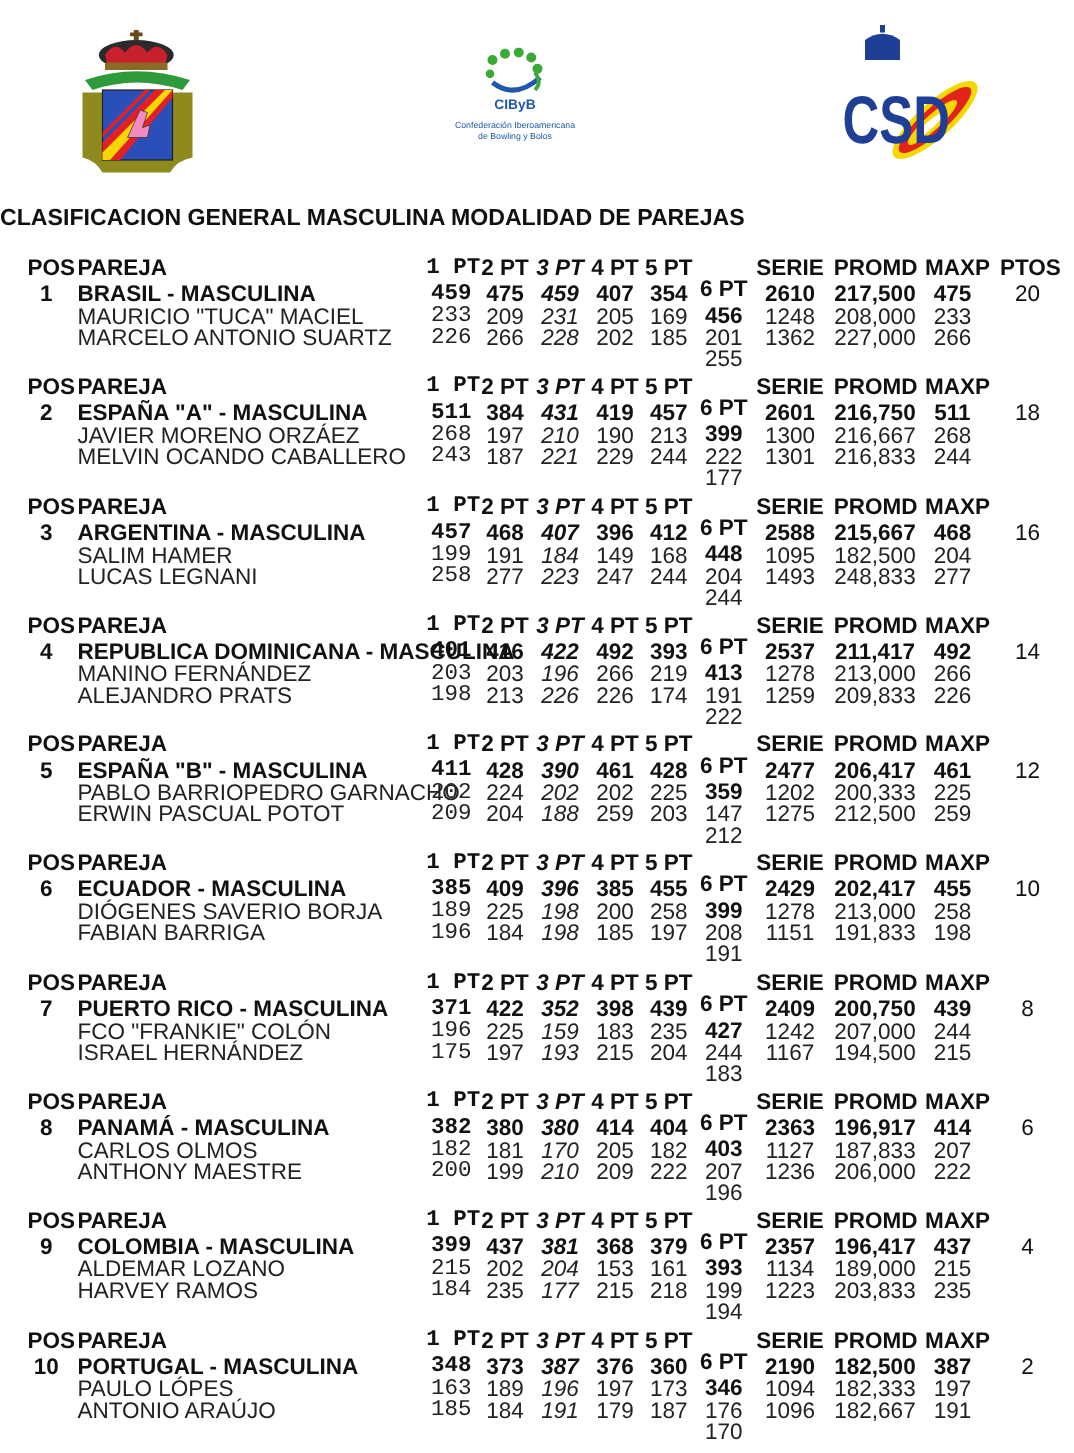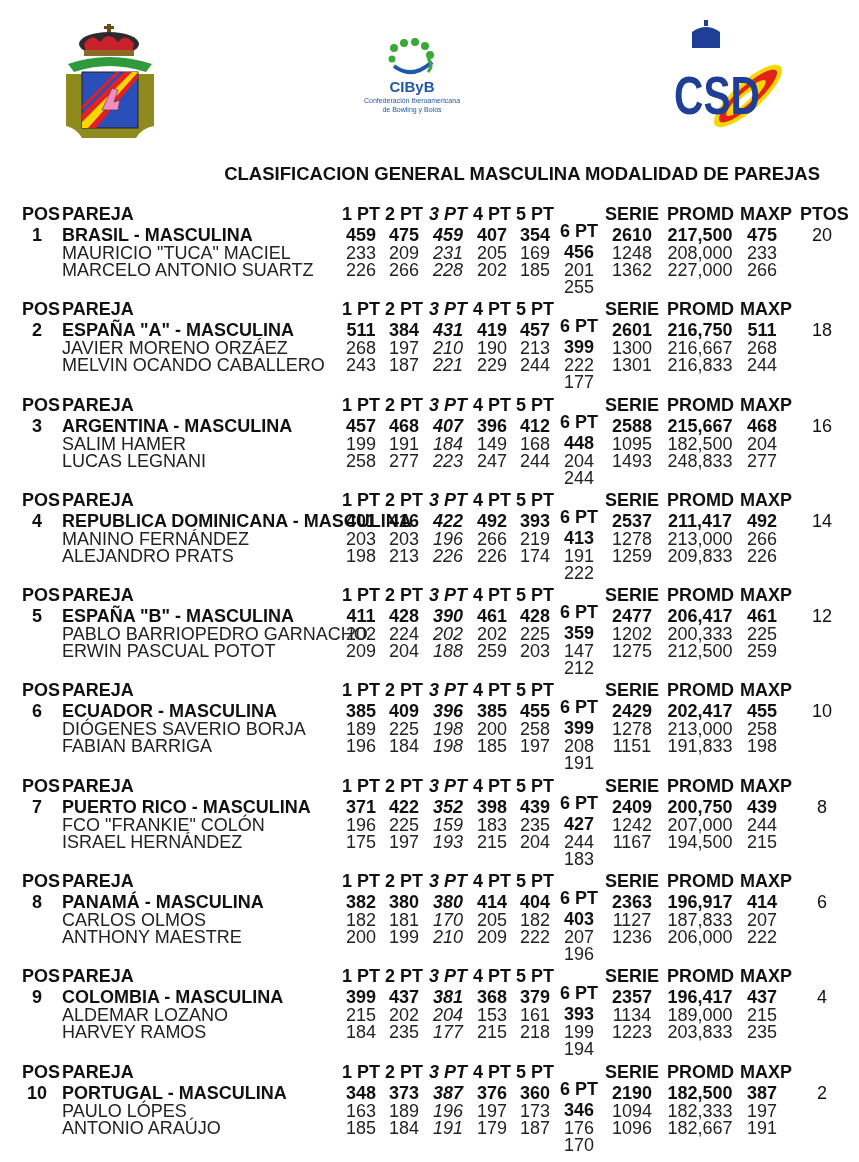--- a/index.html
+++ b/index.html
@@ -2,38 +2,38 @@
 <html><head>
   <meta charset="utf-8">
   <style>
     html, body { margin: 0; padding: 0; background: #ffffff; }
     body { width: 859px; height: 1162px; position: relative; overflow: hidden; font-family: "Liberation Sans", sans-serif; color: #111; }
     .header { position: absolute; left: 0; top: 0; width: 859px; height: 195px; }
     .logo-left { position: absolute; left: 62px; top: 22px; width: 96px; height: 120px; }
     .logo-mid { position: absolute; left: 352px; top: 38px; width: 120px; height: 86px; }
     .logo-right { position: absolute; left: 670px; top: 18px; width: 124px; height: 124px; }
     .cibyb-text { position: absolute; left: 0; width: 120px; text-align: center; color: #1e58a8; }
-    .cibyb-name { top: 40px; font-weight: bold; font-size: 15px; }
+    .cibyb-name { top: 40px; font-weight: bold; font-size: 11px; }
     .cibyb-sub1 { top: 59px; font-size: 7px; }
     .cibyb-sub2 { top: 68px; font-size: 7px; }
     .tourney-title { position: absolute; left: 167px; top: 124px; font-family: "Liberation Serif", serif; font-size: 19px; font-weight: bold; letter-spacing: 0.3px; color: #222; white-space: nowrap; }
-    .main-title { position: absolute; left: 0; width: 808px; top: 163px; text-align: right; font-size: 18.5px; font-weight: bold; color: #111; white-space: nowrap; padding-left: 12px; }
+    .main-title { position: absolute; left: 0; width: 808px; top: 163px; text-align: left; font-size: 18.5px; font-weight: bold; color: #111; white-space: nowrap; padding-left: 0; }
     .sections { position: absolute; left: 0; top: 206px; width: 859px; }
     .section { position: relative; height: 95.3px; font-size: 18px; }
     .row { position: absolute; left: 0; width: 859px; height: 17px; line-height: 17px; white-space: nowrap; }
     .row.hdr { top: 0; font-weight: bold; }
     .row.team { top: 21px; font-weight: bold; }
     .row.p1 { top: 39px; }
     .row.p2 { top: 56px; }
     .c { position: absolute; top: 0; }
     .pos { left: 20px; width: 34px; text-align: center; }
     .hdr .pos { left: 22px; width: 30px; text-align: left; }
     .name { left: 62px; }
     .n { text-align: center; width: 40px; }
-    .c1 { left: 341px; }
+    .c1 { left: 341px; font-family: Liberation Mono, monospace; }
     .c2 { left: 384px; }
     .c3 { left: 428px; font-style: italic; }
     .c4 { left: 472px; }
     .c5 { left: 515px; }
     .c6 { left: 559px; margin-top: 17px; }
     .serie { left: 602px; width: 60px; }
     .promd { left: 667px; width: 66px; }
     .maxp { left: 740px; width: 44px; }
     .ptos { left: 800px; width: 44px; font-weight: normal; }
     .hdr .ptos { font-weight: bold; }

